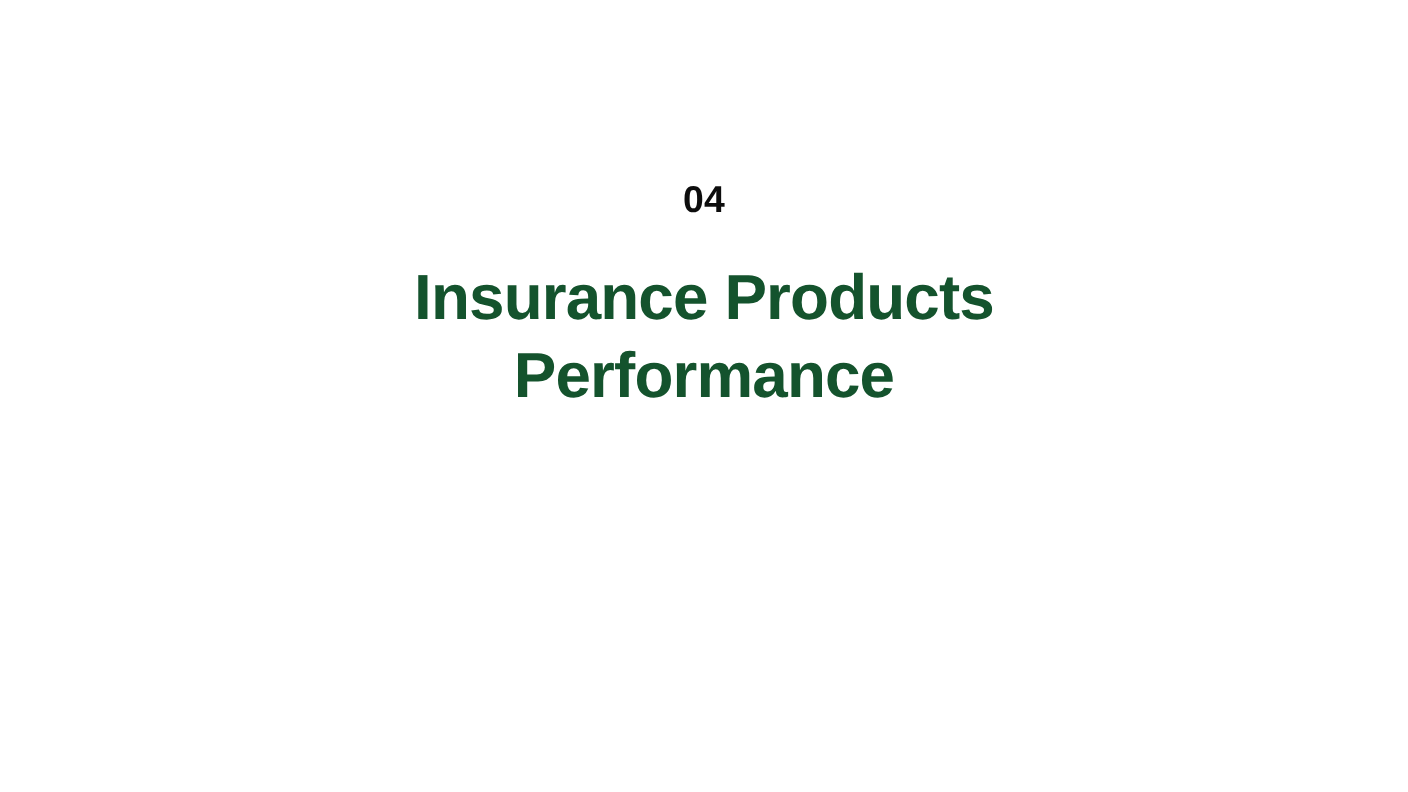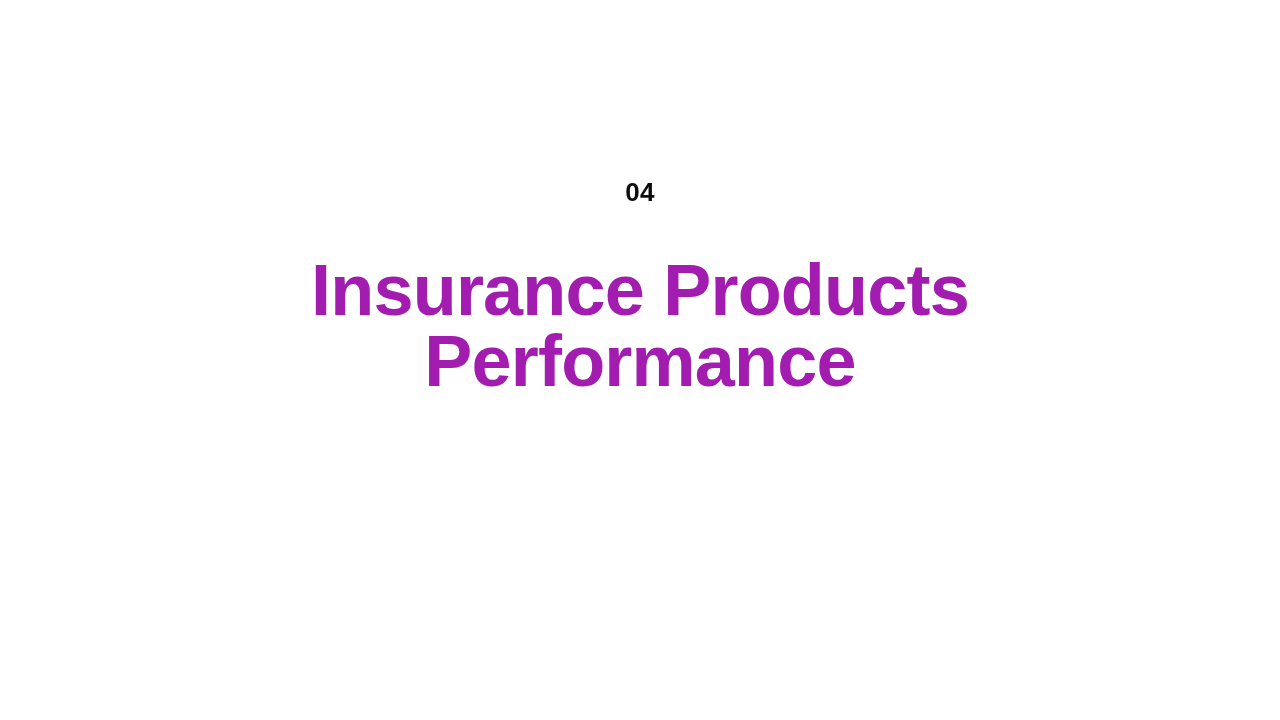--- a/index.html
+++ b/index.html
@@ -33,35 +33,35 @@
     left: 0;
     width: 1280px;
     display: flex;
     flex-direction: column;
     align-items: center;
     text-align: center;
   }
 
   .section-number {
     font-family: "Liberation Sans", sans-serif;
-    font-size: 26px;
+    font-size: 34px;
     font-weight: bold;
     line-height: 44px;
     color: #0d0d0d;
     letter-spacing: 0.2px;
-    margin: 10px;
+    margin: 0;
     padding: 0;
   }
 
   .slide-title {
     font-family: "Liberation Sans", sans-serif;
-    font-size: 72px;
+    font-size: 58px;
     font-weight: bold;
     line-height: 71px;
-    color: #a21caf;
+    color: #14532d;
     letter-spacing: -0.8px;
     margin: 13px;
     padding: 0;
     max-width: 760px;
     margin-top: 31px;
   }
 
   .slide-subtitle {
     font-family: "Liberation Sans", sans-serif;
     font-size: 33px;

